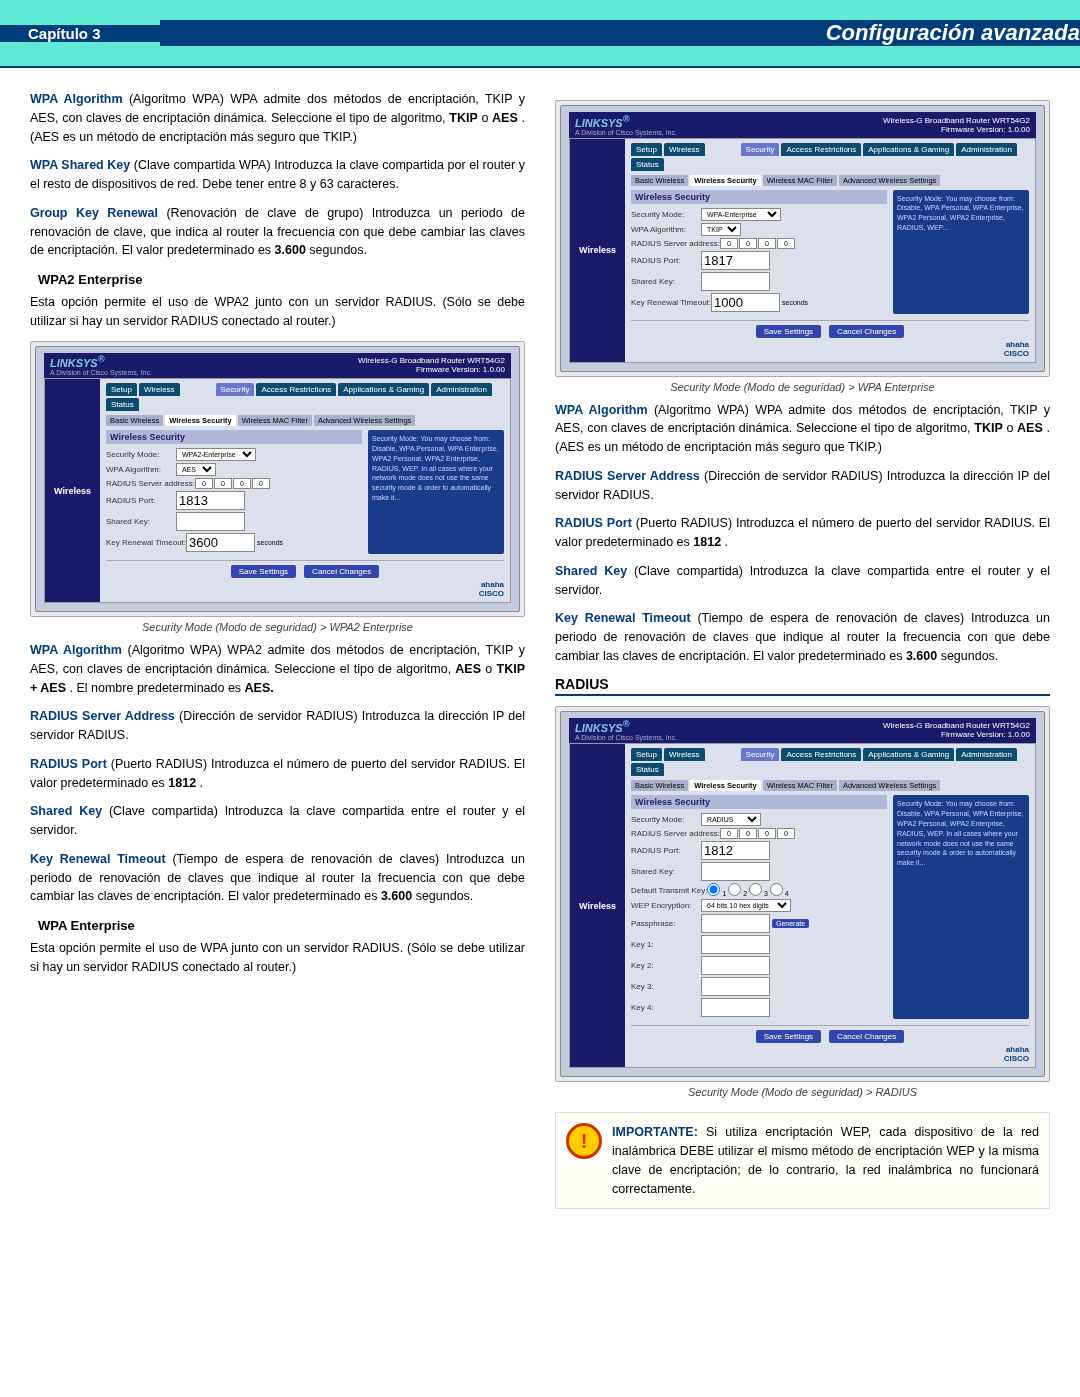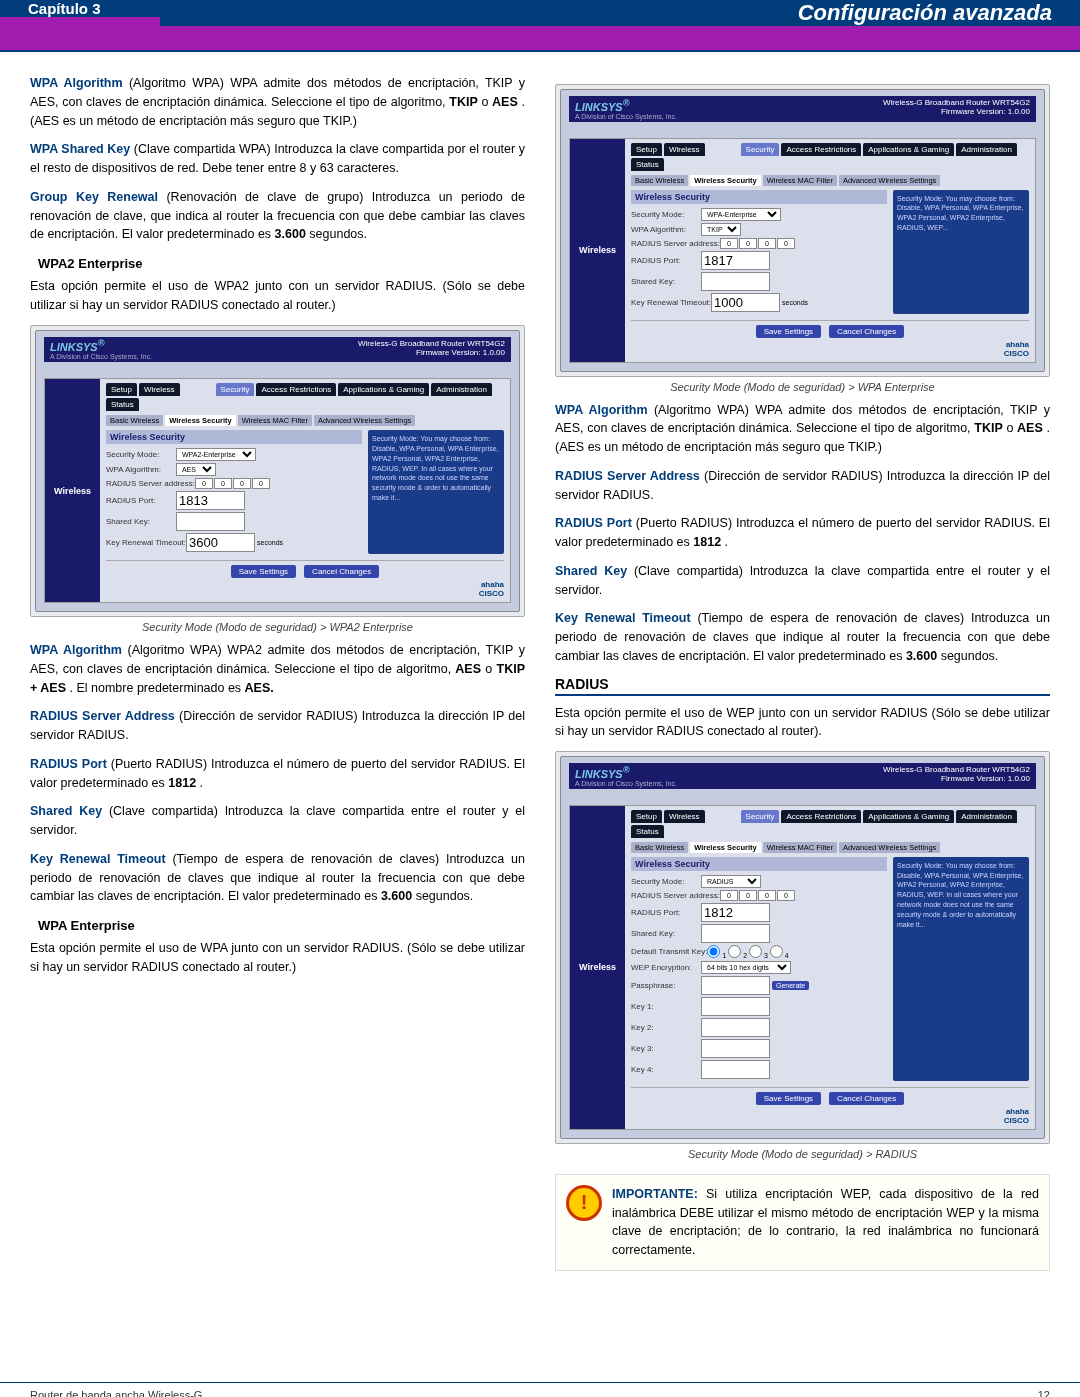--- a/index.html
+++ b/index.html
@@ -8,23 +8,23 @@
       min-height: 1397px;
       font-family: Arial, Helvetica, sans-serif;
       font-size: 13px;
       background: #fff;
       color: #000;
     }
 
     
     .page-header {
       display: flex;
-      align-items: flex-start;
-      height: 52px;
-      background: #a21caf;
+      align-items: center;
+      height: 68px;
+      background: #5eead4;
       border-bottom: 2px solid #003d7a;
     }
     .header-chapter {
       background: #003d7a;
       color: #fff;
       font-size: 15px;
       font-weight: bold;
       padding: 0 28px;
       display: flex;
       align-items: center;
@@ -32,21 +32,20 @@
     }
     .header-title {
       flex: 1;
       background: #003d7a;
       color: #fff;
       font-size: 22px;
       font-weight: bold;
       display: flex;
       align-items: center;
       justify-content: flex-end;
-      padding-right: 28px;
       font-style: italic;
     }
 
     
     .page-content {
       display: flex;
       padding: 22px 30px 22px 30px;
       gap: 30px;
       min-height: 1330px;
     }
@@ -97,22 +96,22 @@
       padding: 6px 8px 8px 8px;
       border-radius: 2px;
     }
     .rs-top-bar {
       background: #1a1a6b;
       color: #fff;
       font-size: 9px;
       padding: 2px 6px;
       display: flex;
       justify-content: space-between;
-      align-items: flex-start;
-      margin-bottom: 16px;
+      align-items: center;
+      margin-bottom: 0;
     }
     .rs-body {
       display: flex;
       background: #dce0ed;
       border: 1px solid #999;
     }
     .rs-sidebar {
       background: #1a1a6b;
       color: #fff;
       font-size: 9px;
@@ -127,21 +126,21 @@
       flex: 1;
       padding: 4px 6px;
     }
     .rs-nav-tabs {
       display: flex;
       gap: 2px;
       margin-bottom: 4px;
       flex-wrap: wrap;
     }
     .rs-nav-tab {
-      background: #0f172a;
+      background: #0c4a6e;
       color: #fff;
       font-size: 8px;
       padding: 2px 5px;
       border-radius: 2px 2px 0 0;
       cursor: pointer;
     }
     .rs-nav-tab.active {
       background: #6677cc;
       margin-left: 34px;
     }
@@ -560,21 +559,20 @@
 
     <p class="section-text">
       <span class="term">Key Renewal Timeout</span>
       <span> (Tiempo de espera de renovación de claves) Introduzca un periodo de renovación de claves que indique al router la frecuencia con que debe cambiar las claves de encriptación. El valor predeterminado es </span>
       <span class="bold">3.600</span>
       <span> segundos.</span>
     </p>
 
     <div class="radius-heading">RADIUS</div>
 
-    <p class="section-text">Esta opción permite el uso de WEP junto con un servidor RADIUS (Sólo se debe utilizar si hay un servidor RADIUS conectado al router).</p>
 
     <div class="router-screenshot">
       <div class="rs-inner">
         <div class="rs-top-bar">
           <div>
             <span style="color:#7ec8e3;font-weight:bold;font-size:11px;font-style:italic;">LINKSYS<sup>®</sup></span>
             <div style="font-size:7px;color:#aac;">A Division of Cisco Systems, Inc.</div>
           </div>
           <div style="font-size:8px;text-align:right;">
             <div>Wireless-G Broadband Router    WRT54G2</div>

